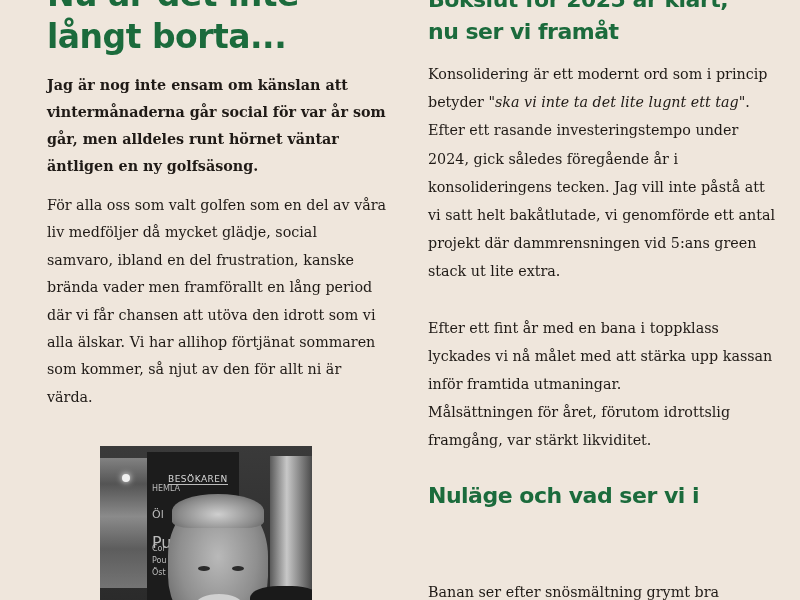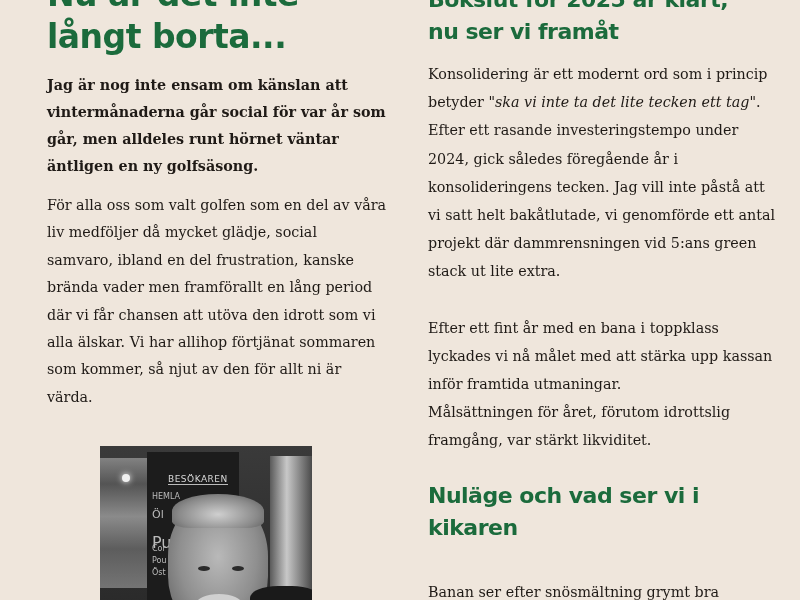--- a/index.html
+++ b/index.html
@@ -116,45 +116,44 @@
 
 <p class="lead">Jag är nog inte ensam om känslan att vintermånaderna går social för var år som går, men alldeles runt hörnet väntar äntligen en ny golfsäsong.</p>
 
 <p class="body-left">För alla oss som valt golfen som en del av våra liv medföljer då mycket glädje, social samvaro, ibland en del frustration, kanske brända vader men framförallt en lång period där vi får chansen att utöva den idrott som vi alla älskar. Vi har allihop förtjänat sommaren som kommer, så njut av den för allt ni är värda.</p>
 
 <div class="photo">
   <div class="shelf-left"></div>
   <div class="lamp"></div>
   <div class="board"></div>
   <div class="board-title">BESÖKAREN</div>
-  <div class="board-line" style="top:46px">HEMLA</div>
+  <div class="board-line" style="top:38px">HEMLA</div>
   <div class="board-line" style="top:62px;font-size:11px">Öl</div>
   <div class="board-line" style="top:87px;font-size:16px">Pu</div>
   <div class="board-line" style="top:98px">Cor</div>
   <div class="board-line" style="top:110px">Pou</div>
   <div class="board-line" style="top:122px">Öst</div>
   <div class="window"></div>
   <div class="face"></div>
   <div class="hair"></div>
   <div class="eye" style="left:98px"></div>
   <div class="eye" style="left:132px"></div>
   <div class="hand"></div>
   <div class="shoulder"></div>
 </div>
 
 <h2 class="headline h-right">
   <span>Bokslut för 2025 är klart,</span><br>
   <span>nu ser vi framåt</span>
 </h2>
 
 <div class="body-right">
-  <p><span>Konsolidering är ett modernt ord som i princip betyder "</span><em>ska vi inte ta det lite tecken ett tag</em><span>". Efter ett rasande investeringstempo under 2024, gick således föregående år i konsolideringens tecken. Jag vill inte påstå att vi satt helt bakåtlutade, vi genomförde ett antal projekt där dammrensningen vid 5:ans green stack ut lite extra.</span></p>
+  <p><span>Konsolidering är ett modernt ord som i princip betyder "</span><em>ska vi inte ta det lite lugnt ett tag</em><span>". Efter ett rasande investeringstempo under 2024, gick således föregående år i konsolideringens tecken. Jag vill inte påstå att vi satt helt bakåtlutade, vi genomförde ett antal projekt där dammrensningen vid 5:ans green stack ut lite extra.</span></p>
   <div class="gap"></div>
   <p>Efter ett fint år med en bana i toppklass lyckades vi nå målet med att stärka upp kassan inför framtida utmaningar.</p>
   <p>Målsättningen för året, förutom idrottslig framgång, var stärkt likviditet.</p>
 </div>
 
 <h2 class="headline h-right2">
   <span>Nuläge och vad ser vi i</span><br>
-  <span>kikaren</span>
 </h2>
 
 <p class="body-right-tail">Banan ser efter snösmältning grymt bra</p>
 
 </body></html>

